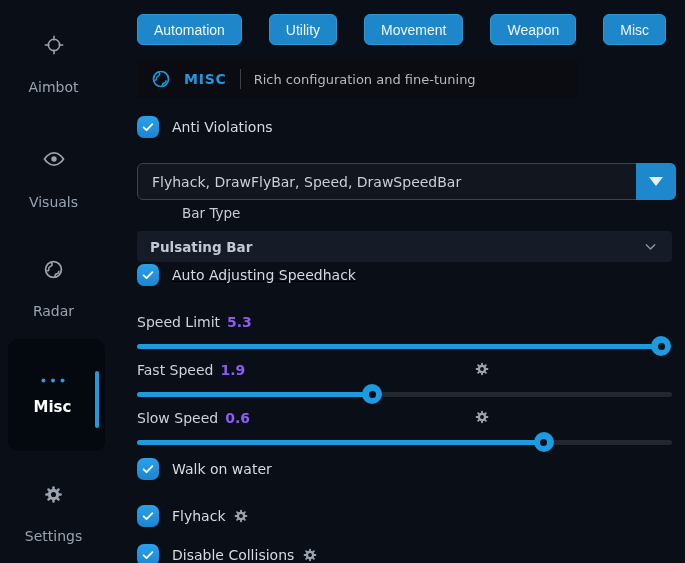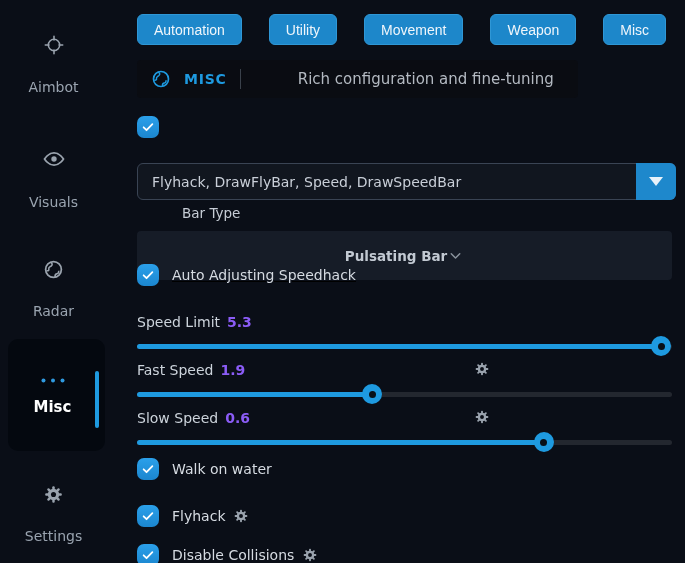--- a/index.html
+++ b/index.html
@@ -42,21 +42,21 @@
     border-radius:6px;color:#f0f6fb;font-size:14px;
     display:flex;align-items:center;box-sizing:border-box;cursor:pointer;
   }
   .header{
     position:absolute;left:0;top:60px;width:441px;height:38px;
     background:#0a0c12;border-radius:4px;
     display:flex;align-items:center;gap:13px;padding-left:14px;box-sizing:border-box;
   }
   .header .title{color:#1e9ae0;font-weight:bold;font-size:14px;letter-spacing:.8px;}
   .header .divider{width:1px;height:20px;background:#3a414b;}
-  .header .subtitle{color:#b4bac2;font-size:15px;margin-left:44px;}
+  .header .subtitle{color:#b4bac2;font-size:13px;}
   .globe-blue{color:#1e9ae0;display:flex;}
   
   .check-row{position:absolute;left:0;display:flex;align-items:center;gap:13px;}
   .checkbox{
     width:22px;height:22px;border-radius:7px;
     background:linear-gradient(180deg,#2ba0ea,#1b86cf);
     display:flex;align-items:center;justify-content:center;cursor:pointer;flex:none;
   }
   .check-label{color:#d6dbe2;font-size:14px;display:flex;align-items:center;gap:8px;}
   .row-anti{top:116px;}
@@ -72,23 +72,23 @@
   }
   .select-field .value{padding-left:14px;color:#c9cfd8;font-size:14px;}
   .select-btn{
     position:absolute;right:-1px;top:-1px;width:40px;height:37px;
     background:#1e88cc;border-radius:0 6px 6px 0;
     display:flex;align-items:center;justify-content:center;cursor:pointer;
   }
   .tri-down{width:0;height:0;border-left:7px solid transparent;border-right:7px solid transparent;border-top:9px solid #e8f2fa;}
   .field-label{position:absolute;left:1px;top:205px;color:#c6ccd5;font-size:13.5px;margin-left:44px;}
   .dropdown{
-    position:absolute;left:0;top:231px;width:535px;height:49px;
+    position:absolute;left:0;top:231px;width:535px;height:31px;
     background:#161c27;border-radius:4px;box-sizing:border-box;
-    display:flex;align-items:center;justify-content:center;
+    display:flex;align-items:center;justify-content:space-between;
     padding:0 13px;cursor:pointer;
   }
   .dropdown .value{color:#c2c9d2;font-size:13.5px;font-weight:600;}
   
   .slider-group{position:absolute;left:0;width:535px;}
   .sg-1{top:313px;text-align:right;} .sg-2{top:361px;} .sg-3{top:409px;}
   .slider-label-row{display:flex;align-items:center;gap:7px;font-size:14px;position:relative;height:18px;}
   .slider-label{color:#ccd3db;}
   .slider-value{color:#8b5cf6;font-weight:bold;}
   .slider-gear{position:absolute;left:337px;top:0;display:flex;cursor:pointer;}
@@ -192,20 +192,21 @@
     <span class="divider"></span>
     <span class="subtitle">Rich configuration and fine-tuning</span>
   </div>
 
   <div class="check-row row-anti">
     <span class="checkbox">
       <svg viewBox="0 0 24 24" width="14" height="14">
         <path d="M4.5 12.5l5 5L19.5 7" stroke="#fff" stroke-width="3" fill="none" stroke-linecap="round" stroke-linejoin="round"></path>
       </svg>
     </span>
+    <span class="check-label">Anti Violations</span>
   </div>
 
   <div class="select-field">
     <span class="value">Flyhack, DrawFlyBar, Speed, DrawSpeedBar</span>
     <span class="select-btn">
       <span class="tri-down"></span>
     </span>
   </div>
 
   <div class="field-label">Bar Type</div>

